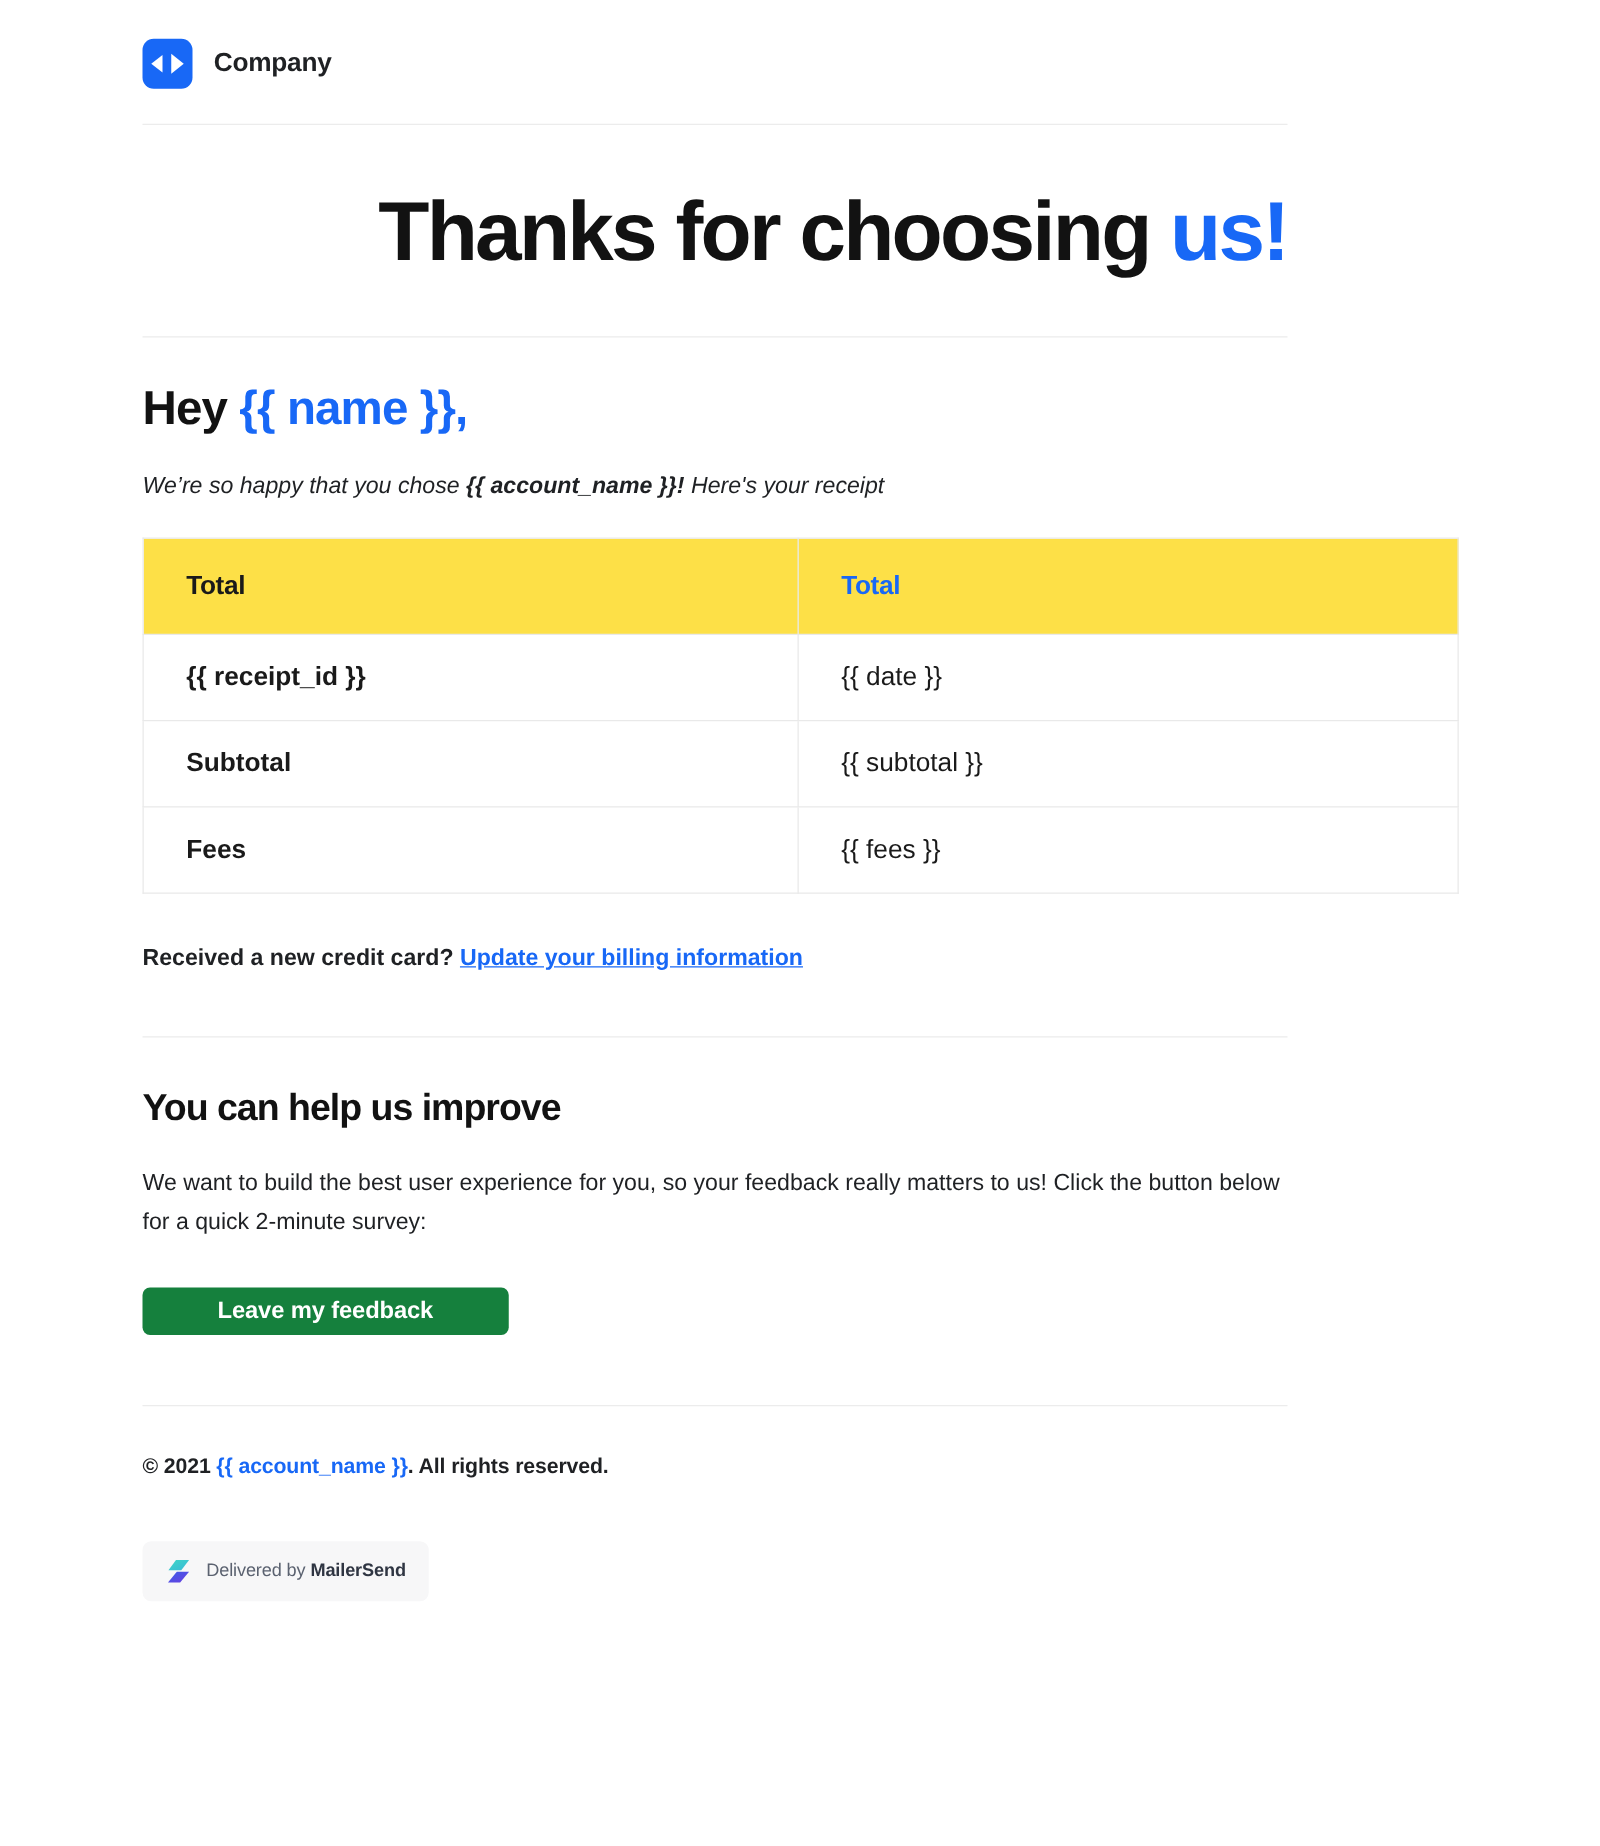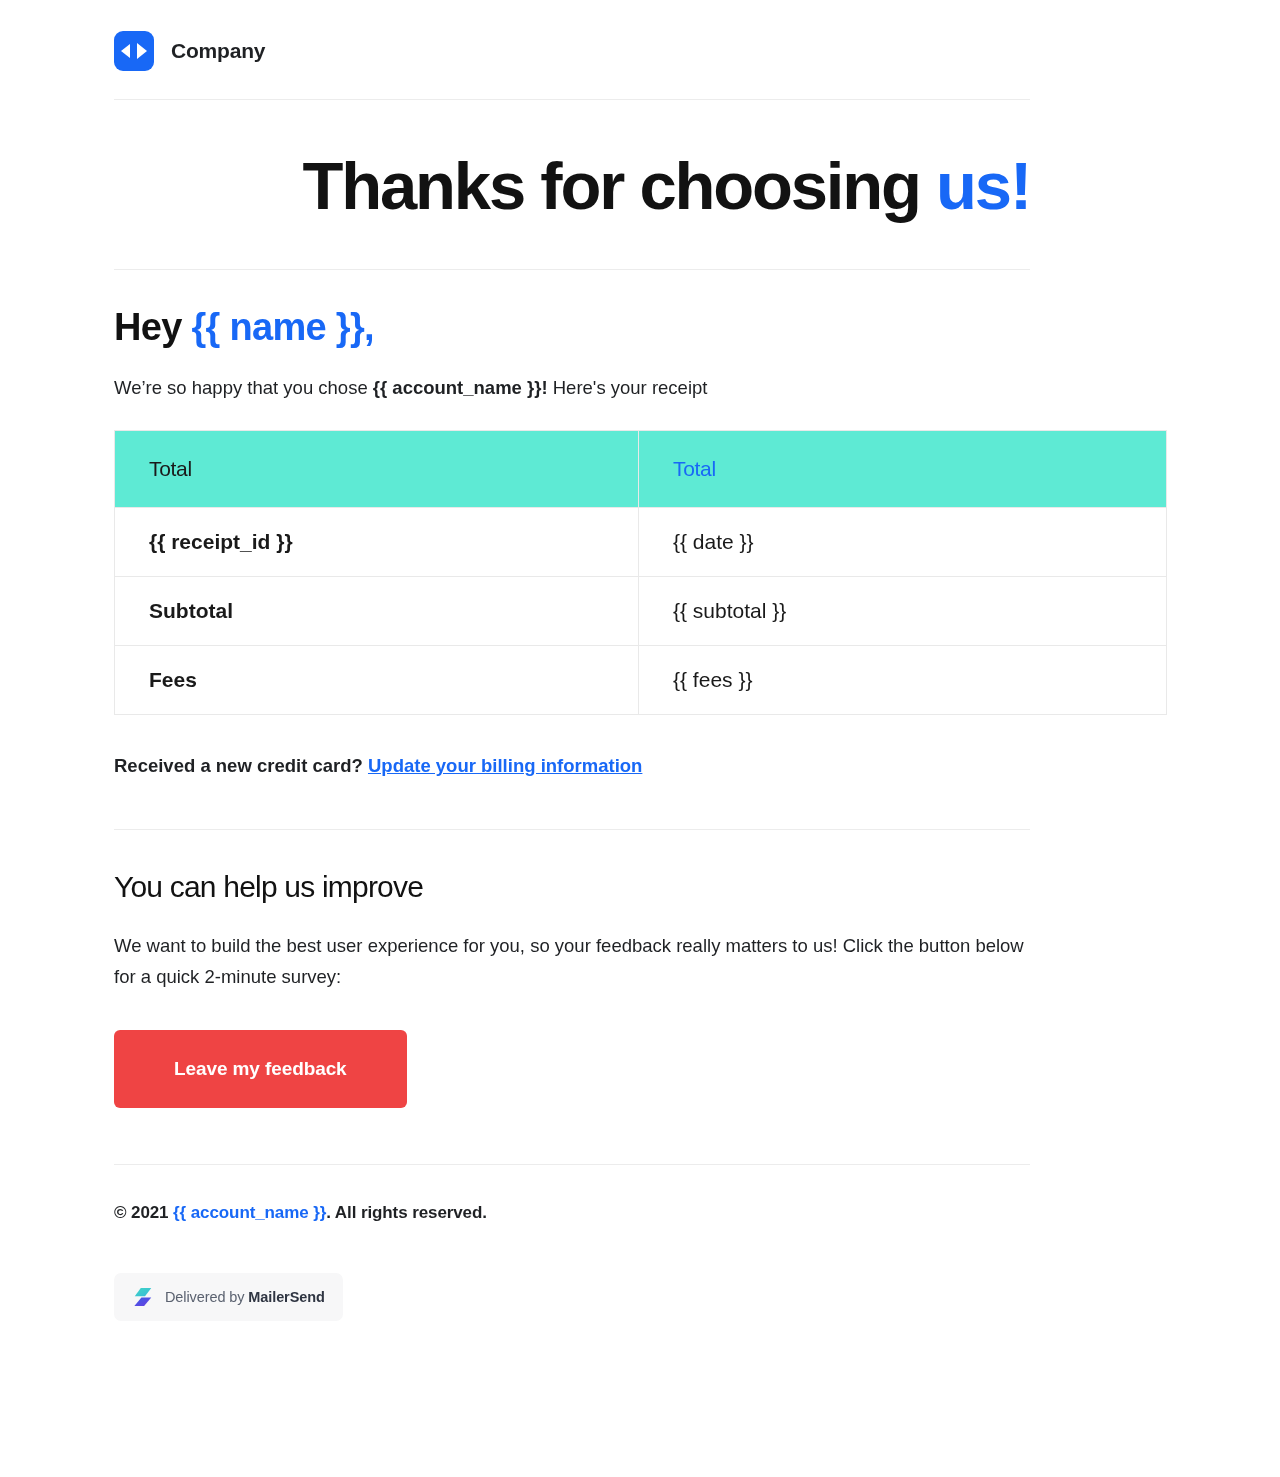--- a/index.html
+++ b/index.html
@@ -96,20 +96,21 @@
     font-weight: bold;
     letter-spacing: -0.7px;
     margin: 0;
     color: #121212;
   }
   .intro-line {
     font-size: 18.5px;
     line-height: 1.5;
     margin: 25px 0 4px 0;
     color: #1f2124;
+    font-style: italic;
   }
   .intro-line b {
     font-weight: bold;
   }
 
   
   .receipt-table {
     width: 1052px;
     border-collapse: collapse;
     margin-top: 28px;
@@ -117,23 +118,23 @@
   }
   .receipt-table th,
   .receipt-table td {
     border: 1px solid #e9e9e9;
     text-align: left;
     padding: 22px 34px;
     font-size: 21px;
     vertical-align: middle;
   }
   .receipt-table th {
-    background: #5eead4;
+    background: #fde047;
     font-size: 21px;
-    font-weight: normal;
+    font-weight: bold;
     letter-spacing: -0.3px;
     padding: 26px 34px;
   }
   .receipt-table th.head-right {
     color: #1868f6;
   }
   .receipt-table td.cell-label {
     font-weight: bold;
   }
   .receipt-table td.cell-value {
@@ -158,41 +159,41 @@
     text-decoration: underline;
   }
 
   
   .divider-spacer-top { padding-top: 52px; }
   .improve {
     padding-top: 40px;
   }
   .improve-title {
     font-size: 30px;
-    font-weight: normal;
+    font-weight: bold;
     letter-spacing: -0.8px;
     margin: 0;
     color: #121212;
   }
   .improve-copy {
     font-size: 18.5px;
     line-height: 1.65;
     margin: 27px 0 0 0;
     max-width: 1010px;
     color: #1f2124;
   }
   .cta-button {
     display: inline-block;
     margin-top: 38px;
-    background: #ef4444;
+    background: #15803d;
     color: #ffffff;
     font-size: 19px;
     font-weight: bold;
     letter-spacing: -0.1px;
-    padding: 28px 60px;
+    padding: 8px 60px;
     border: none;
     border-radius: 6px;
     cursor: pointer;
     font-family: "Liberation Sans", sans-serif;
   }
 
   
   .footer-spacer { padding-top: 56px; }
   .copyright {
     font-size: 17px;

